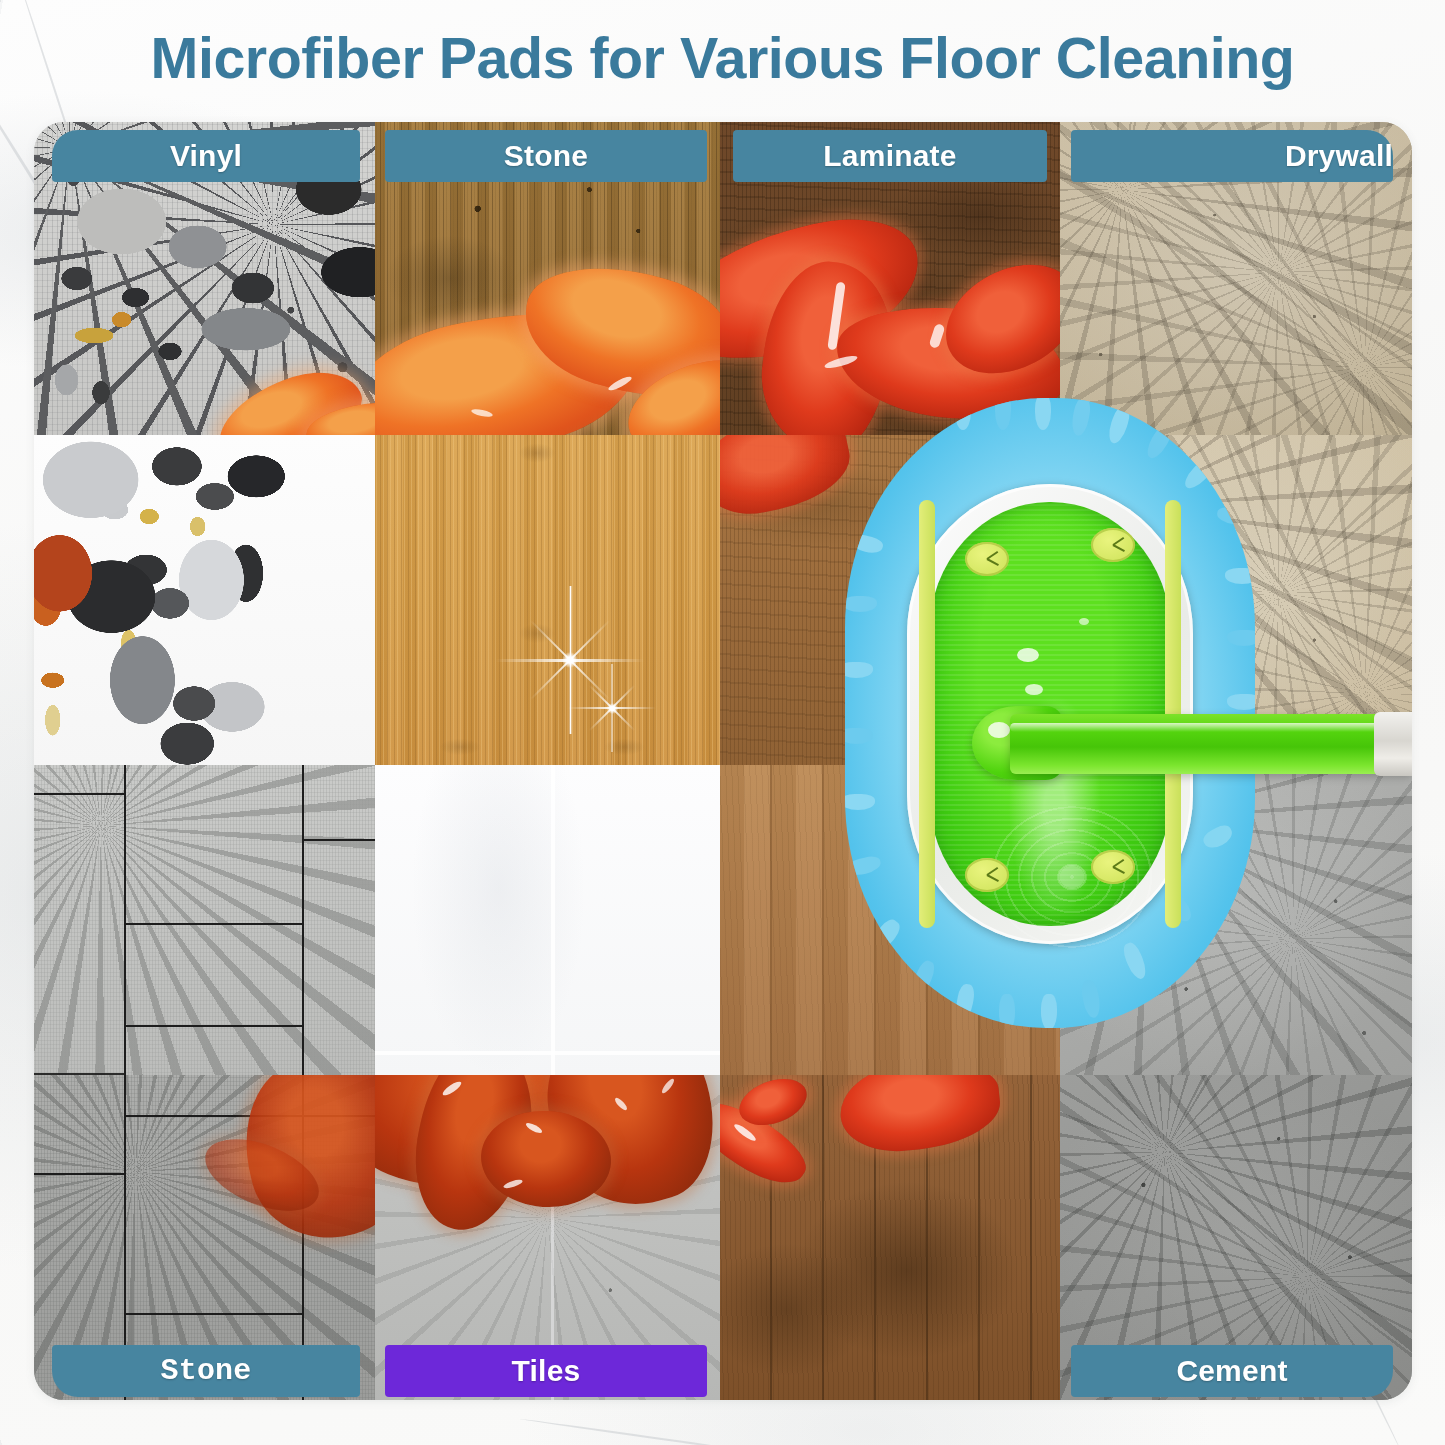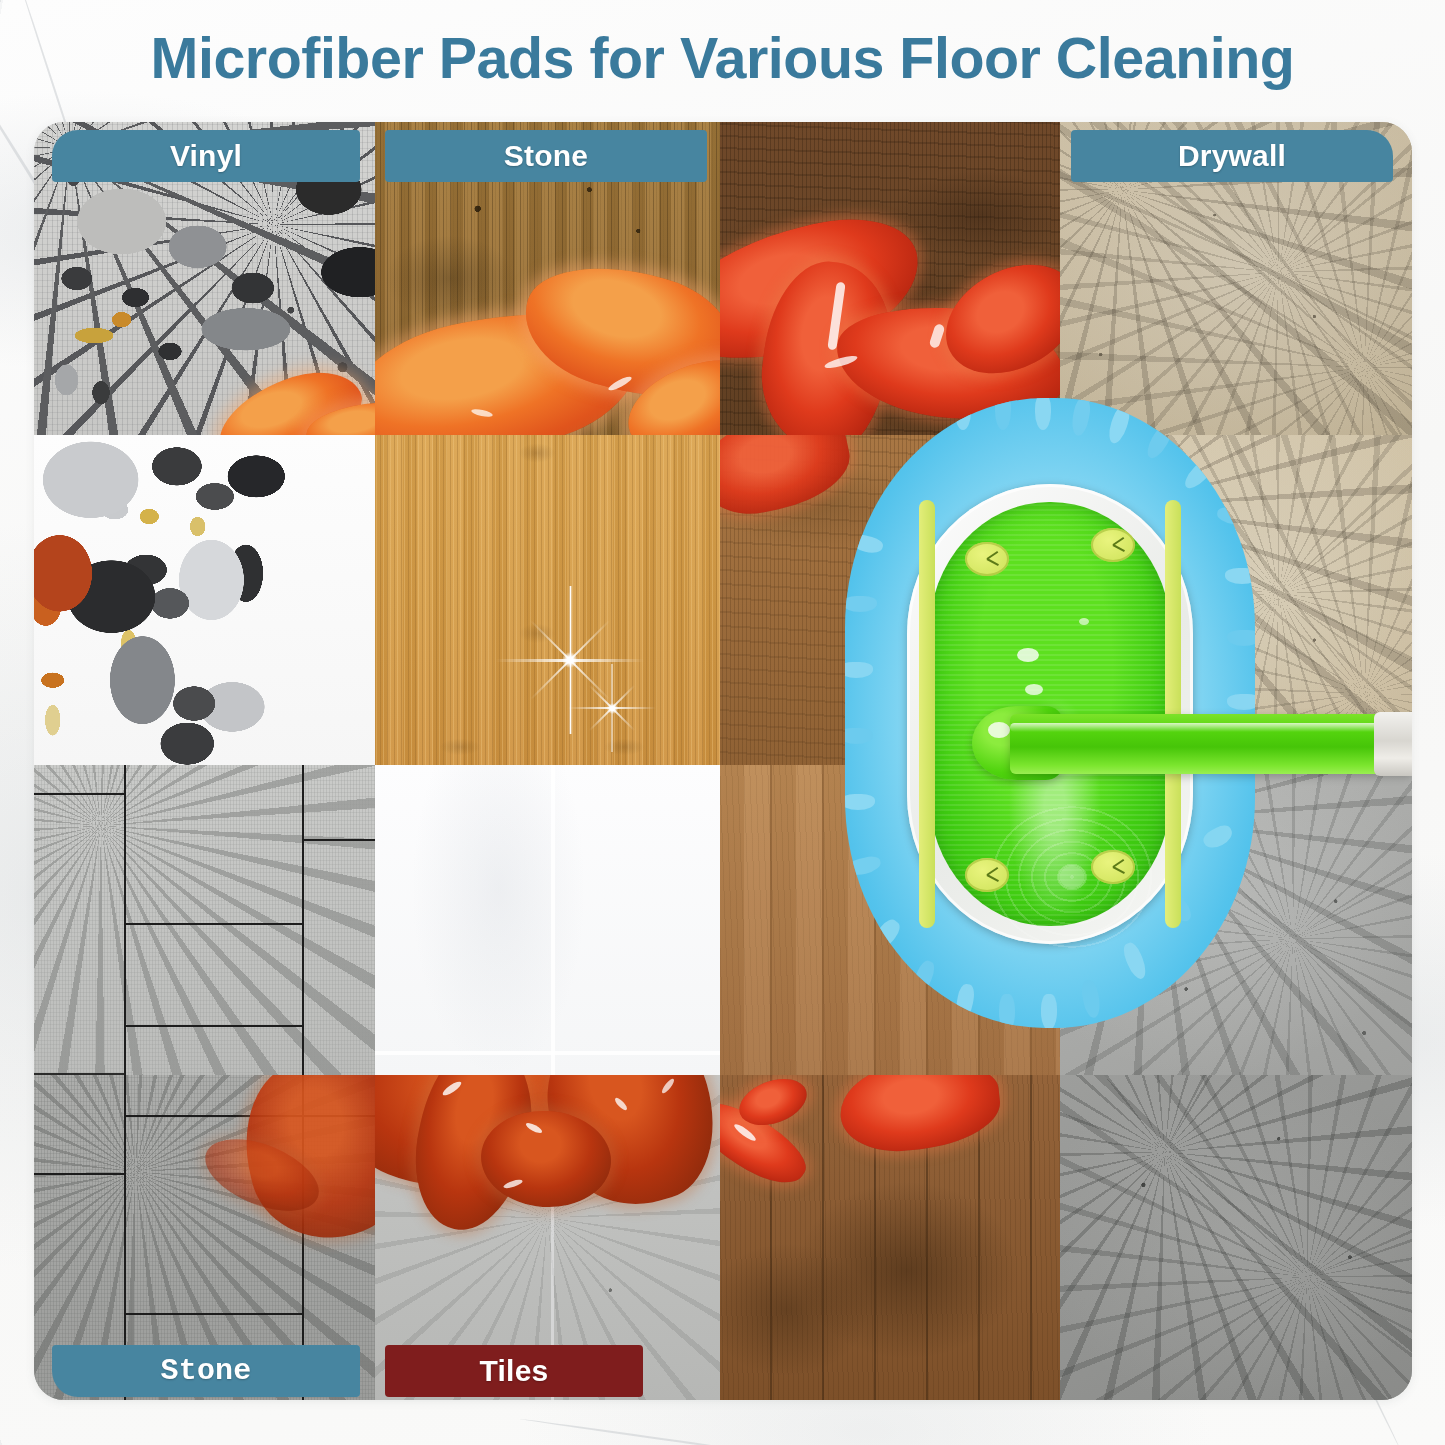--- a/index.html
+++ b/index.html
@@ -270,21 +270,21 @@
 
   
   .tab{
     position:absolute;height:52px;border-radius:4px;
     display:flex;align-items:center;justify-content:center;
     color:#fff;font-weight:700;font-size:30px;letter-spacing:.2px;
     text-shadow:0 1px 2px rgba(0,0,0,.25);
     font-stretch:condensed;
   }
   .tab.tl{border-top-left-radius:26px;}
-  .tab.tr{border-top-right-radius:26px;}
+  .tab.tr{border-top-right-radius:26px;justify-content:flex-end;}
   .tab.bl{border-bottom-left-radius:26px;font-family:Liberation Mono, monospace;}
   .tab.br{border-bottom-right-radius:26px;}
 
   
   #title{
     position:absolute;left:0;top:24px;width:1445px;text-align:center;
     font-size:58px;font-weight:700;letter-spacing:-.5px;
     white-space:nowrap;
     transform:scaleX(.99);
   }
@@ -549,24 +549,30 @@
     </div>
     <div id="ferrule" style="left:1340px;top:590px;"></div>
   </div>
 
   <div class="tab tl" style="left: 52px; top: 130px; width: 308px; background: rgb(71, 133, 160); color: rgb(255, 255, 255);">
     <span>Vinyl</span>
   </div>
   <div class="tab" style="left: 385px; top: 130px; width: 322px; background: rgb(71, 133, 160); color: rgb(255, 255, 255);">
     <span>Stone</span>
   </div>
+  <div class="tab" style="left: 733px; top: 130px; width: 314px; background: rgb(71, 133, 160); color: rgb(255, 255, 255);">
+    <span>Laminate</span>
+  </div>
   <div class="tab tr" style="left: 1071px; top: 130px; width: 322px; background: rgb(71, 133, 160); color: rgb(255, 255, 255);">
     <span>Drywall</span>
   </div>
 
   <div class="tab bl" style="left: 52px; top: 1345px; width: 308px; background: rgb(71, 133, 160); color: rgb(255, 255, 255);">
     <span>Stone</span>
   </div>
-  <div class="tab" style="left: 385px; top: 1345px; width: 258px; background: #7f1d1d; color: rgb(255, 255, 255);">
+  <div class="tab" style="left: 385px; top: 1345px; width: 322px; background: #6d28d9; color: rgb(255, 255, 255);">
     <span>Tiles</span>
   </div>
+  <div class="tab br" style="left: 1071px; top: 1345px; width: 322px; background: rgb(71, 133, 160); color: rgb(255, 255, 255);">
+    <span>Cement</span>
+  </div>
 
 </div>
 
 </body></html>

